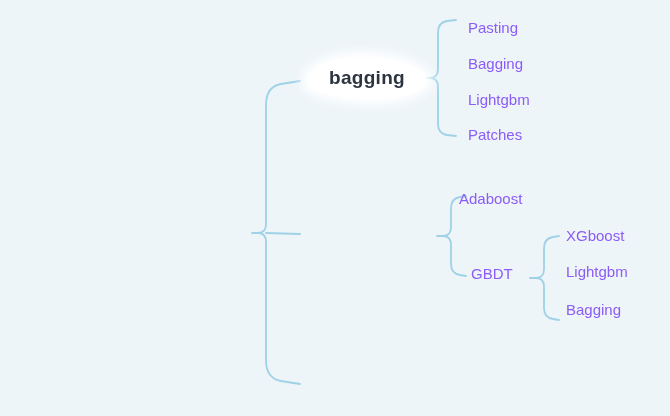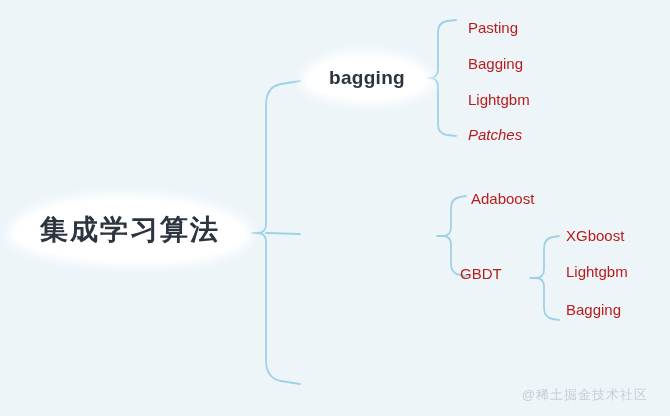--- a/index.html
+++ b/index.html
@@ -58,21 +58,21 @@
     letter-spacing: 0.3px;
     border-radius: 45% 55% 46% 54% / 60% 58% 42% 40%;
   }
   .blob-bagging  { left: 307px; top: 57px;  }
   .blob-boosting { left: 307px; top: 214px; }
   .blob-stacking { left: 307px; top: 362px; }
 
   
   .leaf {
     position: absolute;
-    color: #b91c1c;
+    color: #8b5cf6;
     font-size: 15px;
     white-space: nowrap;
     line-height: 1;
   }
   .leaf-l2 { font-size: 15px; }
   .leaf-l3 { font-size: 15px; }
 
   
   .watermark {
     position: absolute;
@@ -132,33 +132,31 @@
                C 544,241 547,238 553,237
                L 559,236"></path>
       <path d="M 536,278
                C 542,278 544,281 544,287
                L 544,308
                C 544,315 547,318 553,319
                L 559,320"></path>
     </g>
   </svg>
 
-  <div class="blob blob-root">集成学习算法</div>
 
   <div class="blob blob-branch blob-bagging">bagging</div>
 
 
 
   <div class="leaf leaf-l2" style="left:468px; top:20px;">Pasting</div>
   <div class="leaf leaf-l2" style="left:468px; top:56px;">Bagging</div>
   <div class="leaf leaf-l2" style="left:468px; top:92px;">Lightgbm</div>
-  <div class="leaf leaf-l2" style="left:468px; top:127px;font-style:italic;">Patches</div>
+  <div class="leaf leaf-l2" style="left:468px; top:127px;">Patches</div>
 
-  <div class="leaf leaf-l2" style="left:471px; top:191px;">Adaboost</div>
-  <div class="leaf leaf-l2" style="left:460px; top:266px;text-align:center;">GBDT</div>
+  <div class="leaf leaf-l2" style="left:459px; top:191px;">Adaboost</div>
+  <div class="leaf leaf-l2" style="left:471px; top:266px;text-align:center;">GBDT</div>
 
   <div class="leaf leaf-l3" style="left:566px; top:228px;text-align:right;">XGboost</div>
   <div class="leaf leaf-l3" style="left:566px; top:264px;">Lightgbm</div>
   <div class="leaf leaf-l3" style="left:566px; top:302px;">Bagging</div>
 
-  <div class="watermark">@稀土掘金技术社区</div>
 
 </div>
 
 </body></html>

